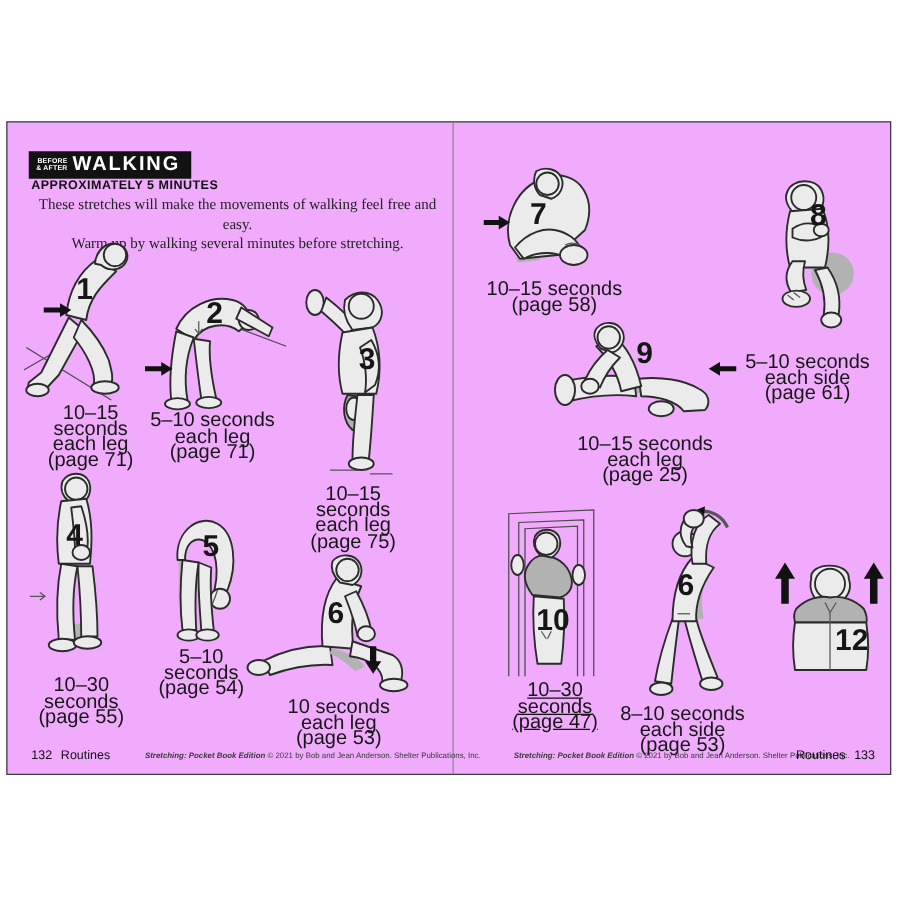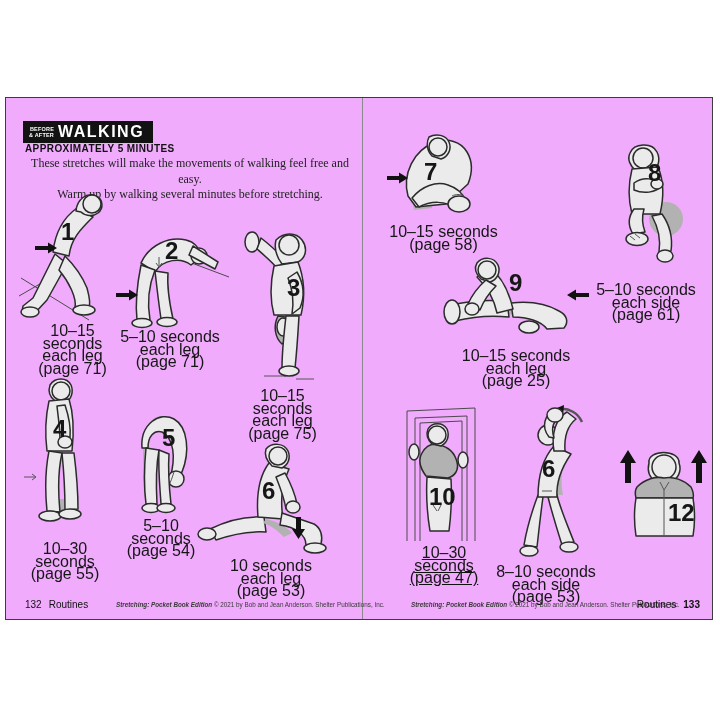--- a/index.html
+++ b/index.html
@@ -51,21 +51,21 @@
   
   .footer-left{position:absolute;left:19px;top:501px;font-size:10px;}
   .footer-left .pg{font-weight:normal;margin-right:7px;}
   .credit{
     position:absolute;top:503px;font-size:6.3px;color:#3a3a3a;white-space:nowrap;
   }
   .credit .t{font-weight:bold;font-style:italic;}
   .credit-l{left:110px;width:240px;text-align:center;}
   .credit-r{left:405px;width:215px;text-align:center;}
   .footer-right{position:absolute;left:612px;top:501px;width:82px;font-size:10px;text-align:right;}
-  .footer-right .pg{font-weight:bold;margin-left:7px;}
+  .footer-right .pg{font-weight:normal;margin-left:7px;}
 </style>
 </head>
 <body>
 
 <div class="spread">
   <div class="divider"></div>
 
   <div class="banner">
     <div class="small">
       <div>BEFORE</div>

